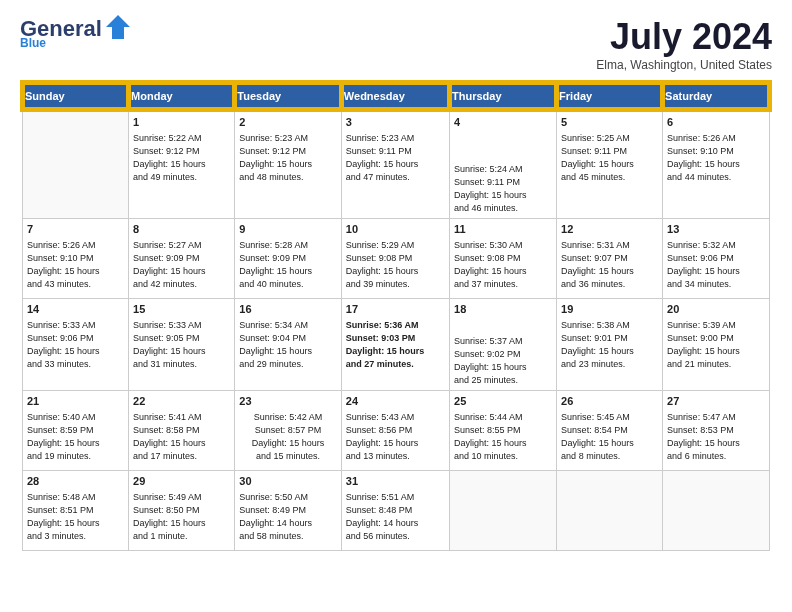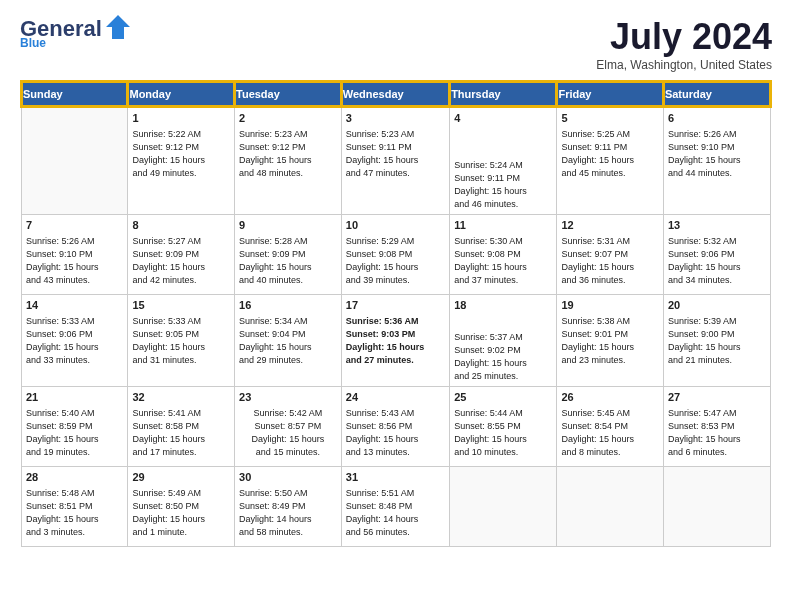--- a/index.html
+++ b/index.html
@@ -56,21 +56,21 @@
       border-collapse: collapse;
       font-size: 9.5px;
     }
     .calendar thead th {
       background: #2c5fa3;
       color: #fff;
       padding: 5px 0;
       font-size: 11px;
       font-weight: bold;
       text-align: left;
-      border: 3px solid #eab308;
+      border: 5px solid #eab308;
     }
     .calendar tbody td {
       border: 1px solid #ccc;
       vertical-align: top;
       padding: 3px 4px;
       width: 113px;
       height: 80px;
       background: #fff;
       color: #222;
       line-height: 1.45;
@@ -278,21 +278,21 @@
         </tr>
         <tr class="row-alt">
           <td>
             <span class="day-number">21</span>
             <div class="day-info" style="white-space: pre-line;">Sunrise: 5:40 AM
 Sunset: 8:59 PM
 Daylight: 15 hours
 and 19 minutes.</div>
           </td>
           <td>
-            <span class="day-number">32</span>
+            <span class="day-number">22</span>
             <div class="day-info" style="white-space: pre-line;">Sunrise: 5:41 AM
 Sunset: 8:58 PM
 Daylight: 15 hours
 and 17 minutes.</div>
           </td>
           <td>
             <span class="day-number">23</span>
             <div class="day-info" style="white-space: pre-line; text-align: center;">Sunrise: 5:42 AM
 Sunset: 8:57 PM
 Daylight: 15 hours

